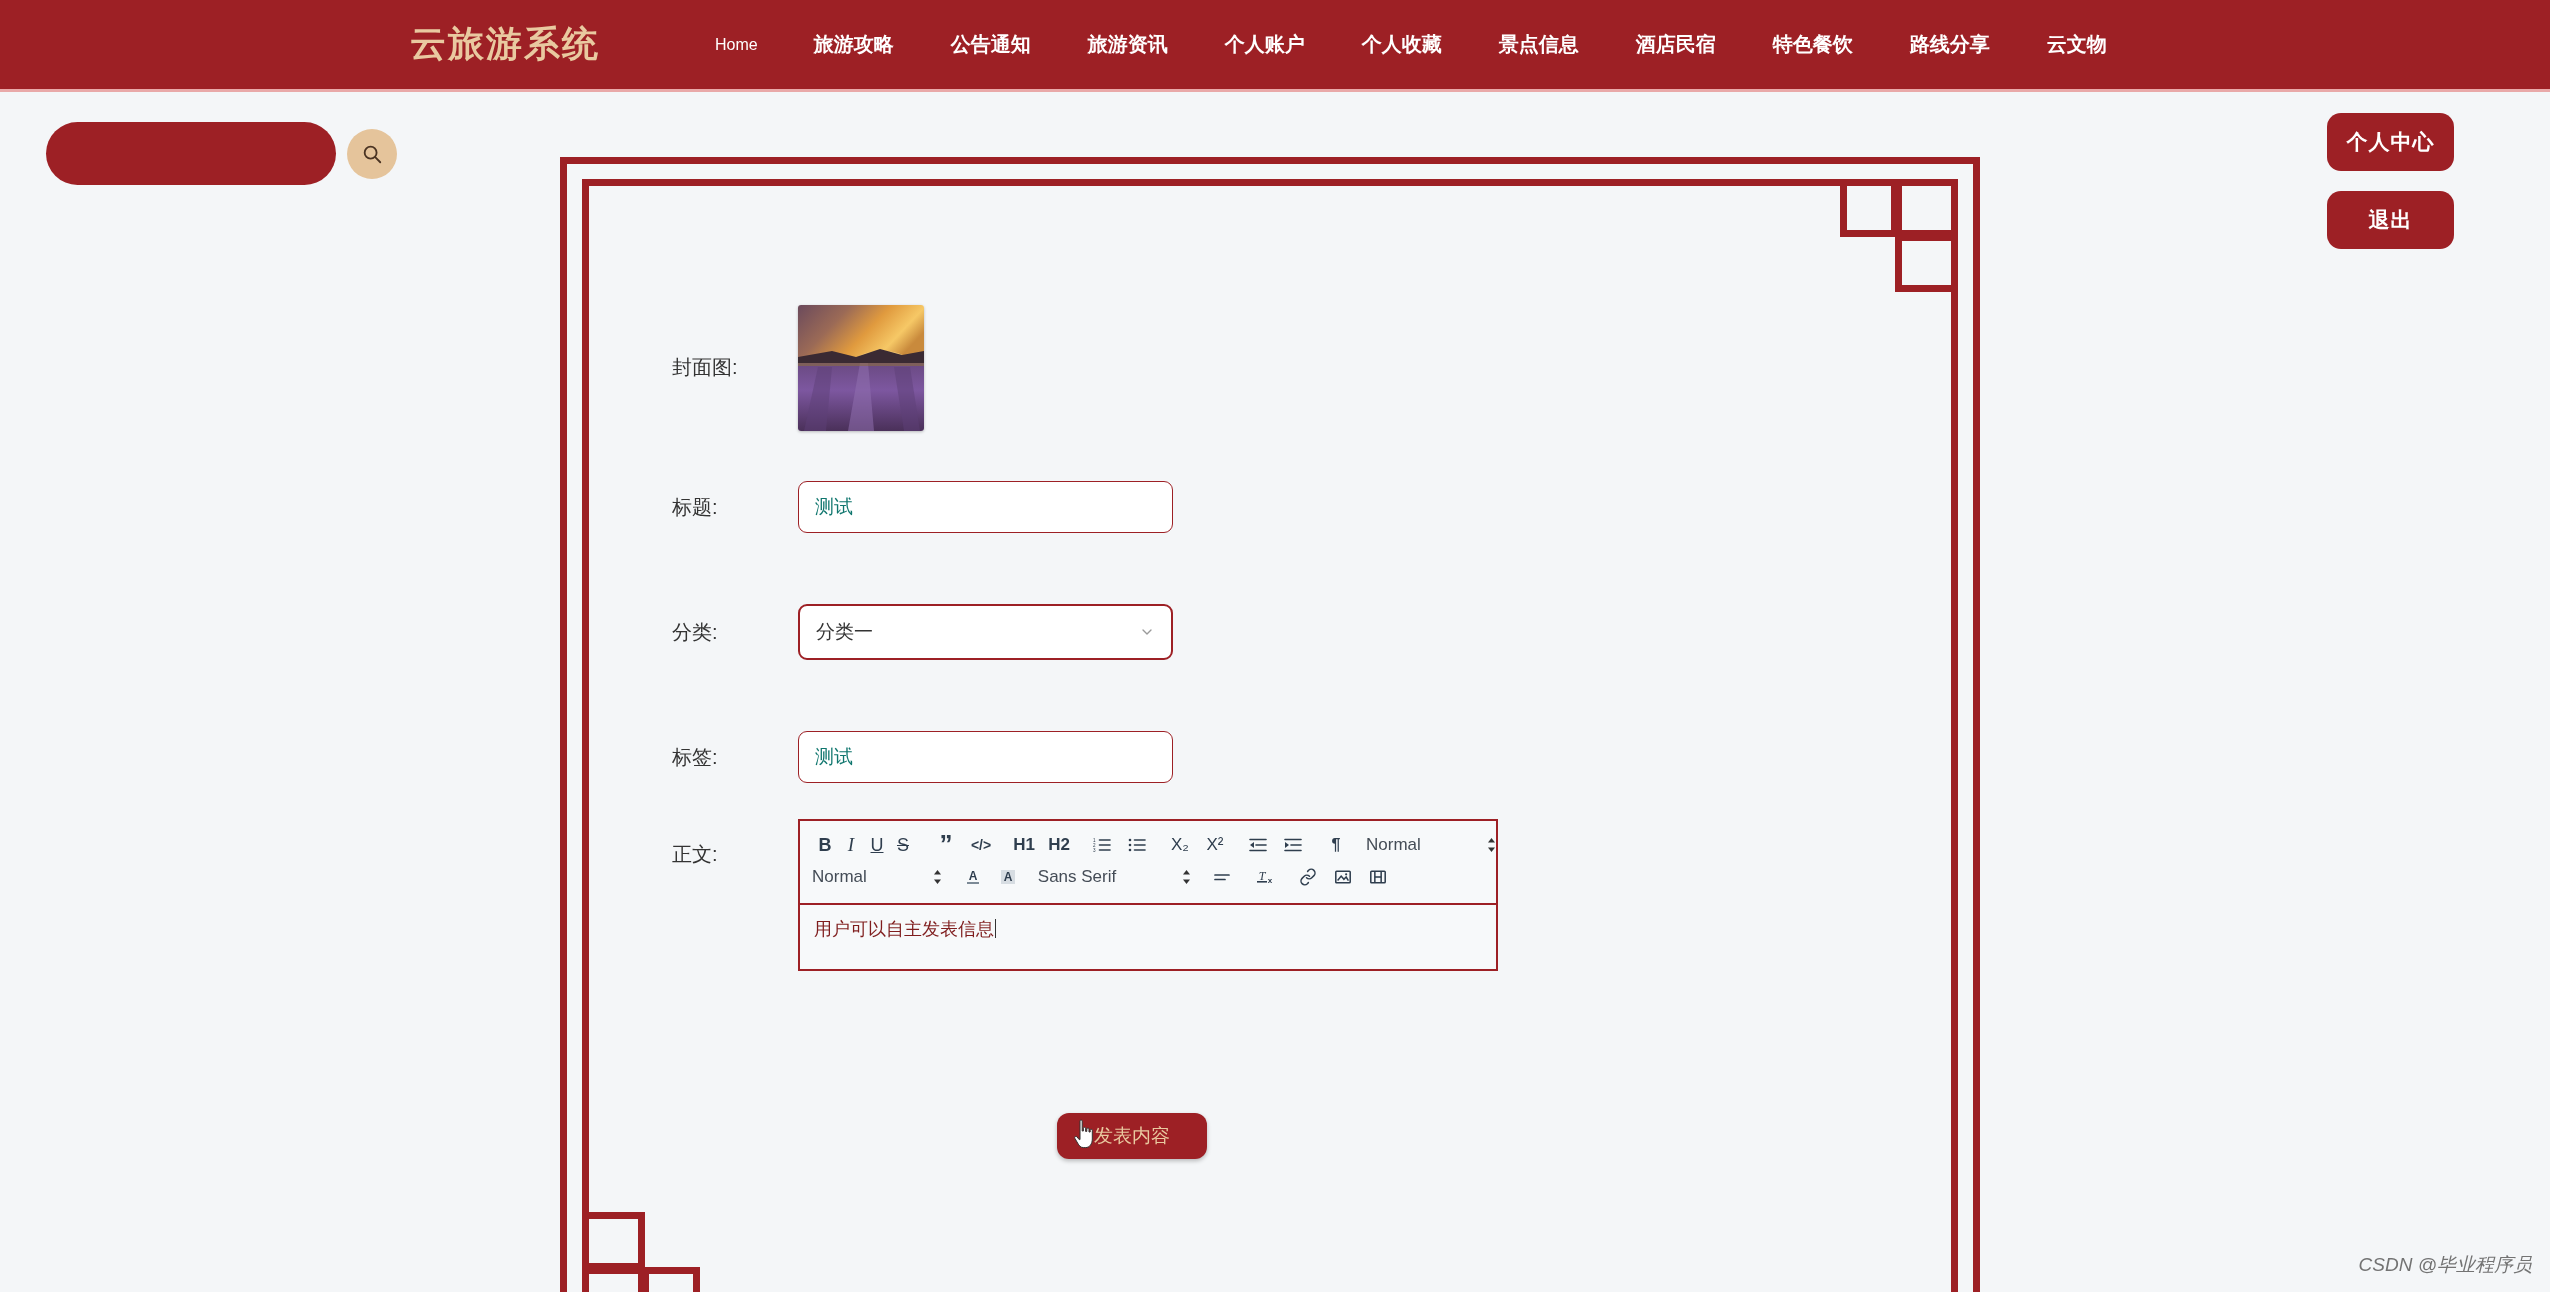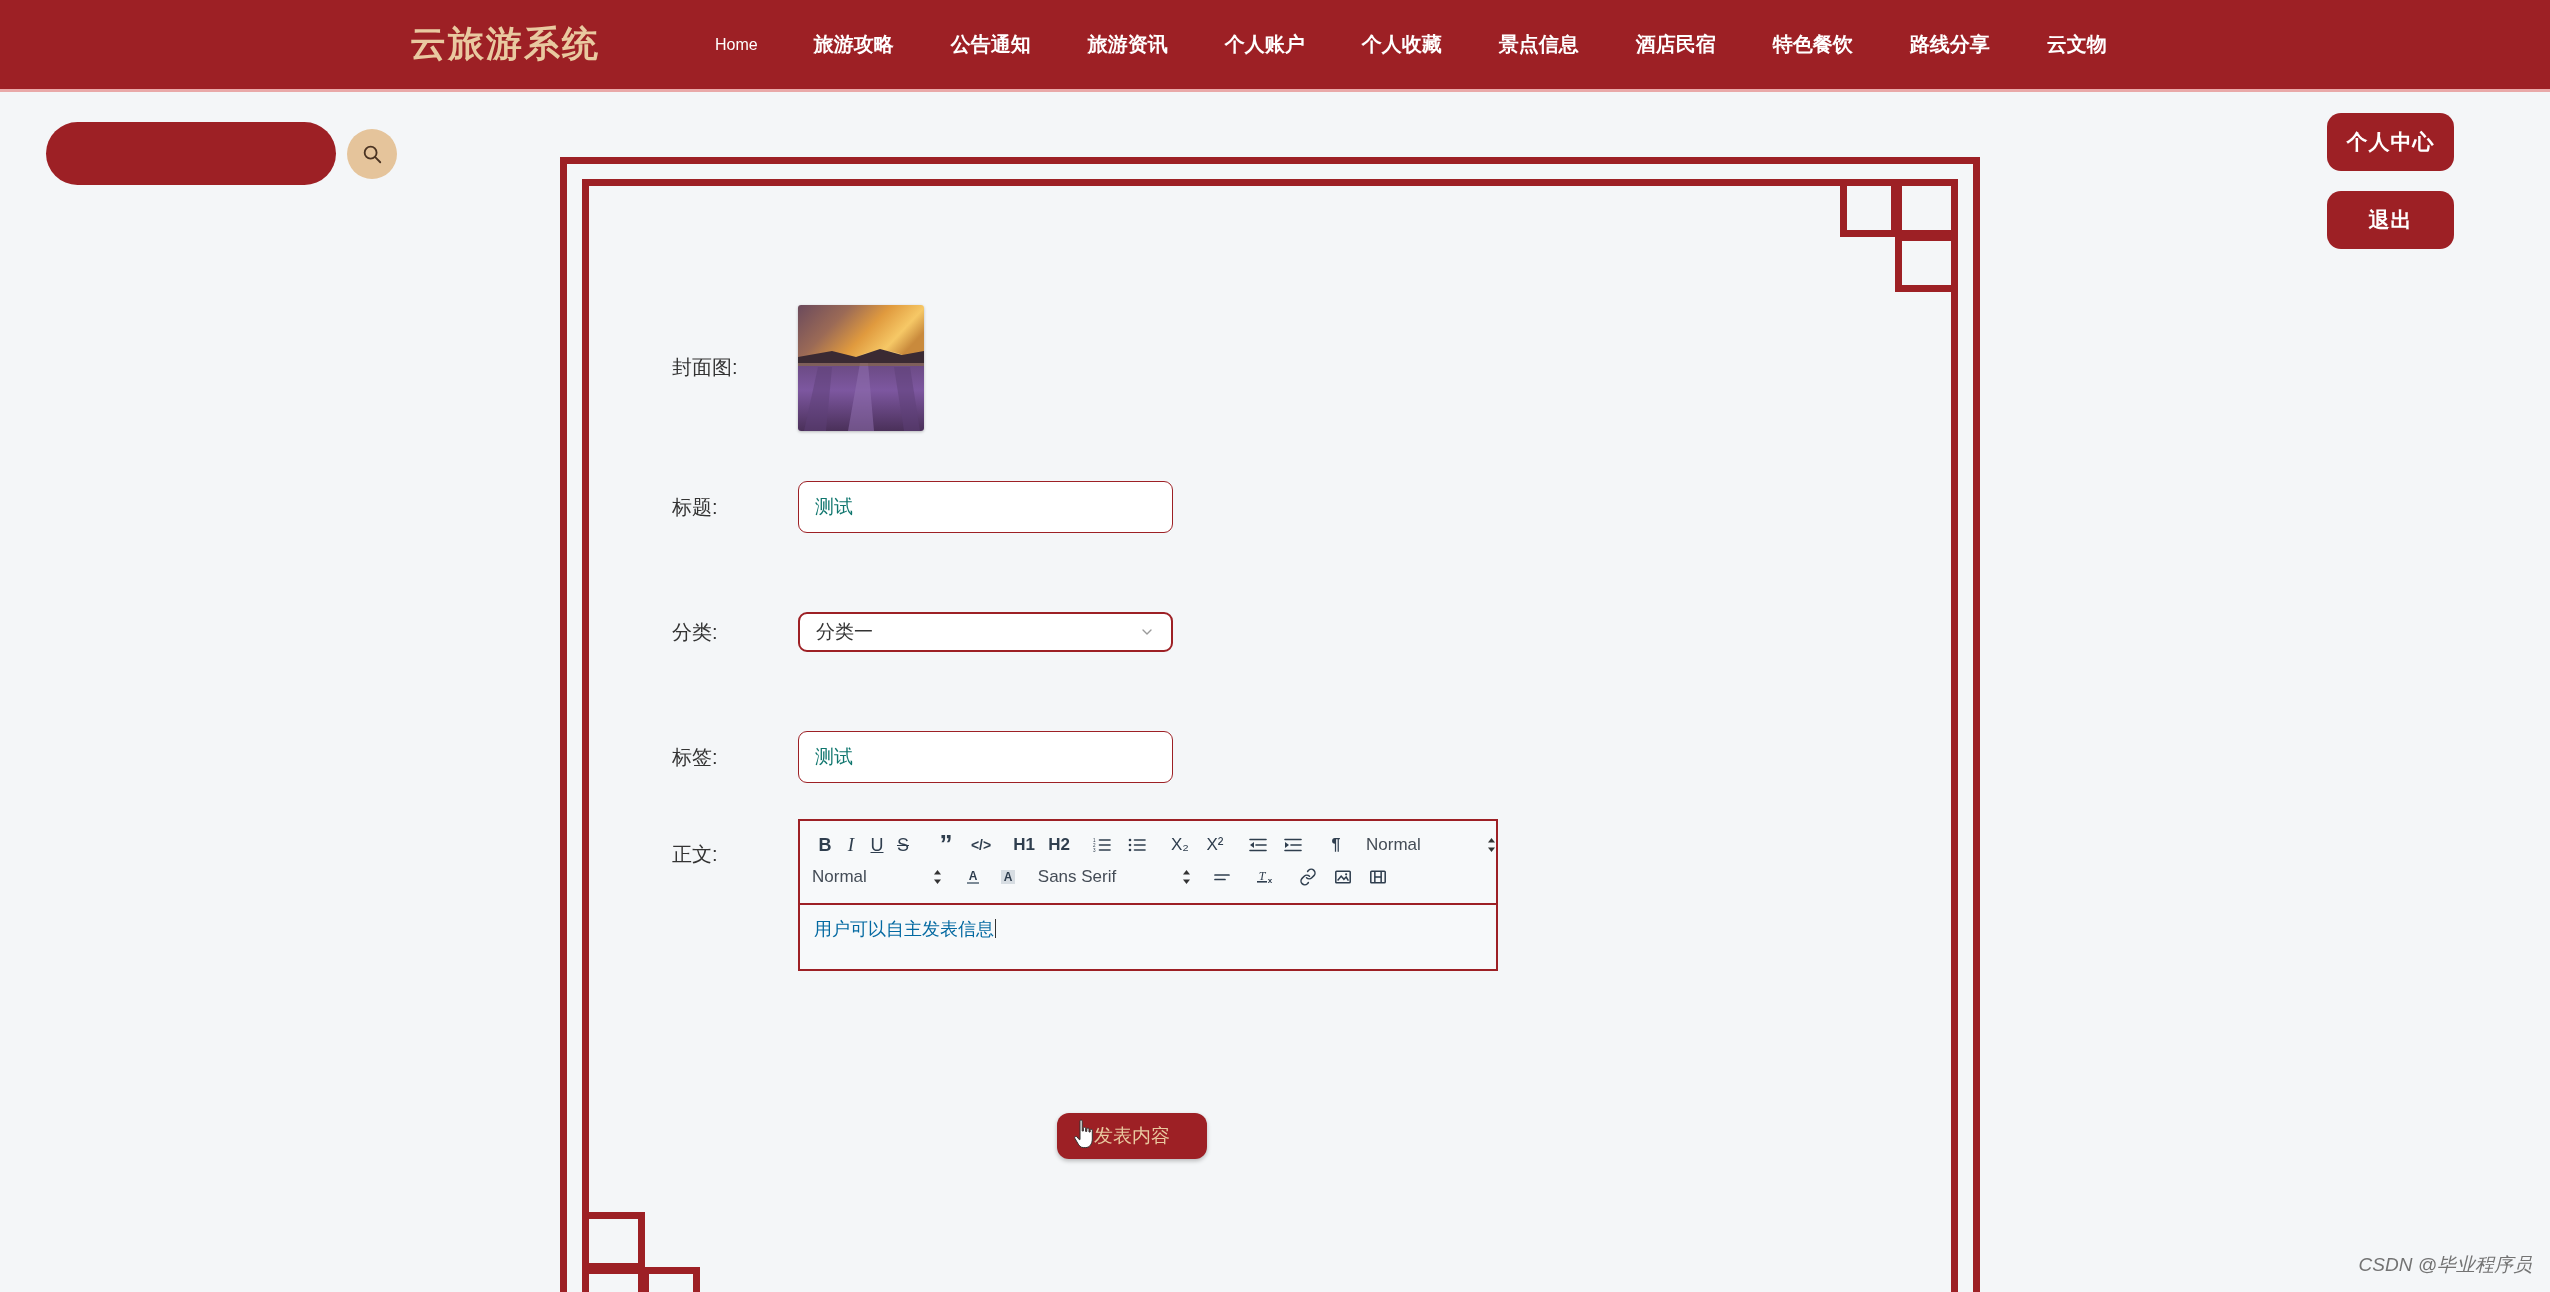--- a/index.html
+++ b/index.html
@@ -202,21 +202,21 @@
     background: #ffffff;
     font-size: 19px;
     color: #0f766e;
     padding: 11px 16px;
     outline: none;
     font-family: inherit;
   }
 
   .select-field {
     width: 375px;
-    height: 40px;
+    height: 56px;
     border: 2px solid #9d2025;
     border-radius: 9px;
     background: #ffffff;
     font-size: 19px;
     color: #333333;
     padding: 0 16px;
     outline: none;
     font-family: inherit;
     display: flex;
     align-items: center;
@@ -272,21 +272,21 @@
   }
   .tb-select .tb-select-label { margin-right: 26px; }
   .tb-select .updown { font-size: 12px; line-height: 1; display: flex; flex-direction: column; color: #333; }
 
   #editor-content {
     border: 2px solid #9d2025;
     background: #f7f9fa;
     height: 68px;
     padding: 12px 14px;
     font-size: 18px;
-    color: #0369a1;
+    color: #7f1d1d;
     position: relative;
   }
   #editor-caret {
     display: inline-block;
     width: 1px;
     height: 19px;
     background: #333;
     vertical-align: -3px;
     margin-left: 1px;
   }

